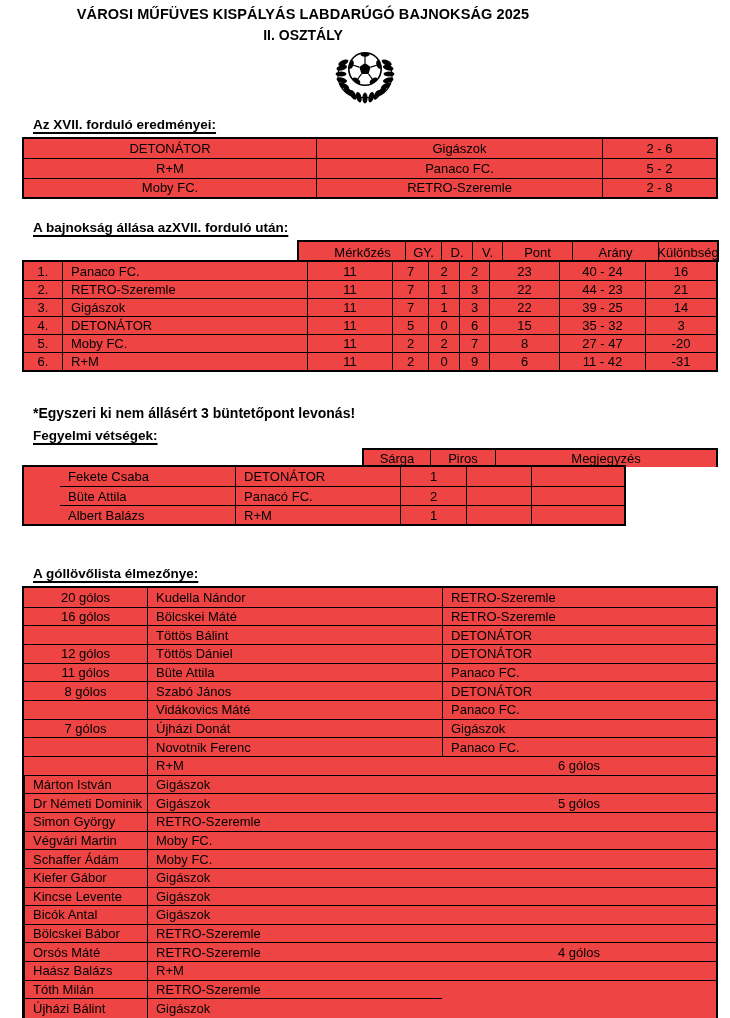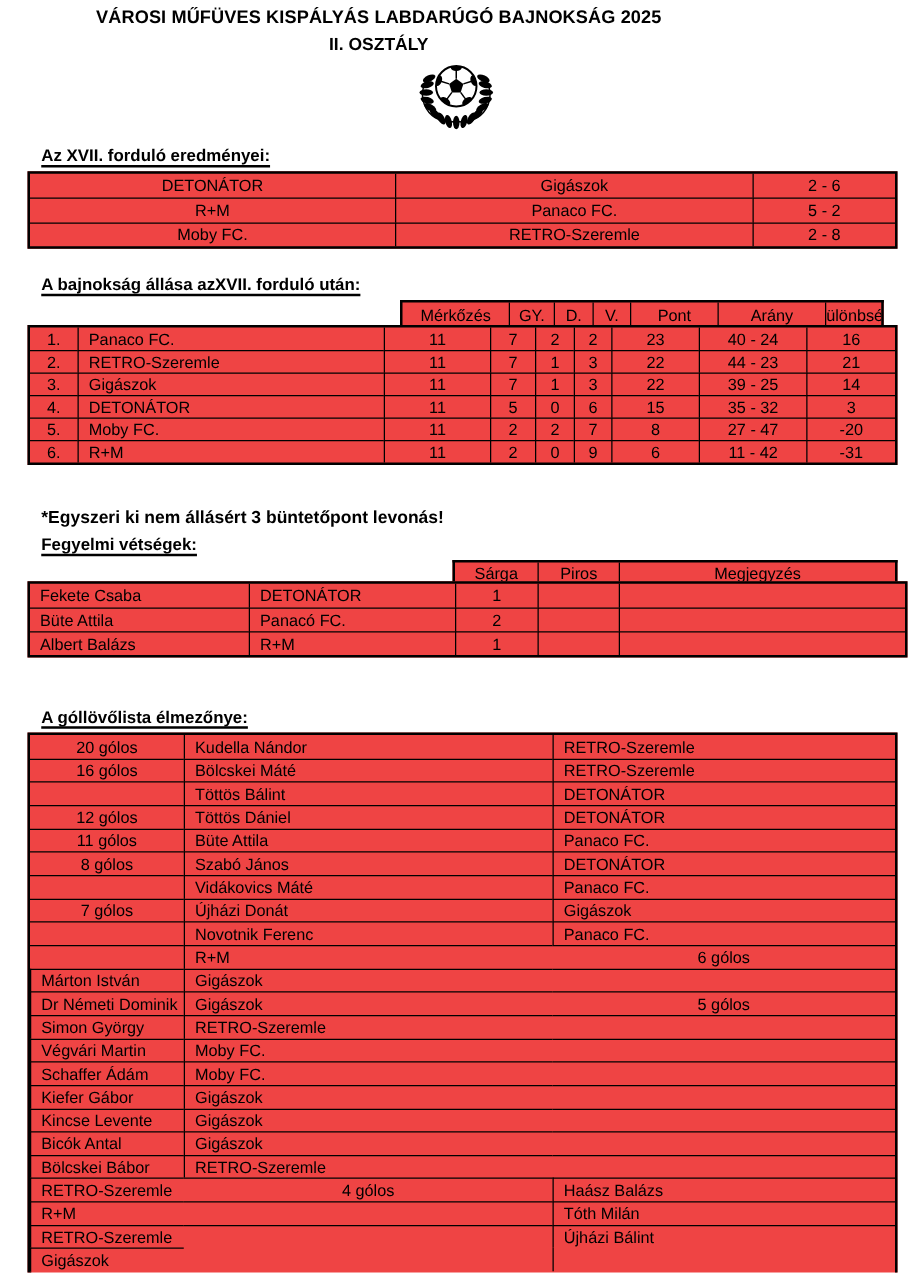--- a/index.html
+++ b/index.html
@@ -20,24 +20,24 @@
   .cell { display:flex; align-items:center; font-size:13px; line-height:1;
           border-left:1px solid #000; border-top:1px solid #000;
           overflow:hidden; white-space:nowrap; }
   .cell.first-col { border-left:none; }
   .cell.first-row { border-top:none; }
   .c-center { justify-content:center; }
   .c-left { padding-left:8px; justify-content:flex-start; }
   .c-head { font-weight:normal; justify-content:center; }
 
   .t-results   { left:22px; top:137px;  width:696px; grid-template-columns:292px 286px 1fr; grid-auto-rows:19.4px; }
-  .t-std-head  { left:320px; top:240px; width:387px; grid-template-columns:85px 36px 31px 30px 70px 86px 1fr; grid-auto-rows:20px; }
+  .t-std-head  { left:297px; top:240px; width:422px; grid-template-columns:85px 36px 31px 30px 70px 86px 1fr; grid-auto-rows:20px;padding-left:21px; }
   .t-standings { left:22px; top:260px;  width:696px; grid-template-columns:38px 245px 85px 36px 31px 30px 70px 86px 1fr; grid-auto-rows:18px; }
   .t-dis-head  { left:362px; top:448px; width:356px; grid-template-columns:66px 65px 1fr; grid-auto-rows:17px; }
-  .t-discipline{ left:22px; top:465px;  width:704px; grid-template-columns:175px 165px 66px 65px 1fr; grid-auto-rows:19px; }
+  .t-discipline{ left:22px; top:465px;  width:604px; grid-template-columns:175px 165px 66px 65px 1fr; grid-auto-rows:19px;padding-left:36px; }
   .t-scorers   { left:22px; top:586px;  width:696px; grid-template-columns:123px 295px 1fr; grid-auto-rows:18.66px; }
 </style>
 </head>
 <body>
 
 <div class="abs center-line title1">VÁROSI MŰFÜVES KISPÁLYÁS LABDARÚGÓ BAJNOKSÁG 2025</div>
 <div class="abs center-line title2">II. OSZTÁLY</div>
 
 <div class="abs logo-wrap">
   <svg width="78" height="58" viewBox="0 0 76 58" aria-hidden="true">
@@ -244,20 +244,21 @@
     <div class="cell c-center first-col"></div>
     <div class="cell c-left">Kincse Levente</div>
     <div class="cell c-left">Gigászok</div>
     <div class="cell c-center first-col"></div>
     <div class="cell c-left">Bicók Antal</div>
     <div class="cell c-left">Gigászok</div>
     <div class="cell c-center first-col"></div>
     <div class="cell c-left">Bölcskei Bábor</div>
     <div class="cell c-left">RETRO-Szeremle</div>
     <div class="cell c-center first-col"></div>
+    <div class="cell c-left">Orsós Máté</div>
     <div class="cell c-left">RETRO-Szeremle</div>
     <div class="cell c-center first-col">4 gólos</div>
     <div class="cell c-left">Haász Balázs</div>
     <div class="cell c-left">R+M</div>
     <div class="cell c-center first-col"></div>
     <div class="cell c-left">Tóth Milán</div>
     <div class="cell c-left">RETRO-Szeremle</div>
     <div class="cell c-center first-col"></div>
     <div class="cell c-left">Újházi Bálint</div>
     <div class="cell c-left">Gigászok</div>

